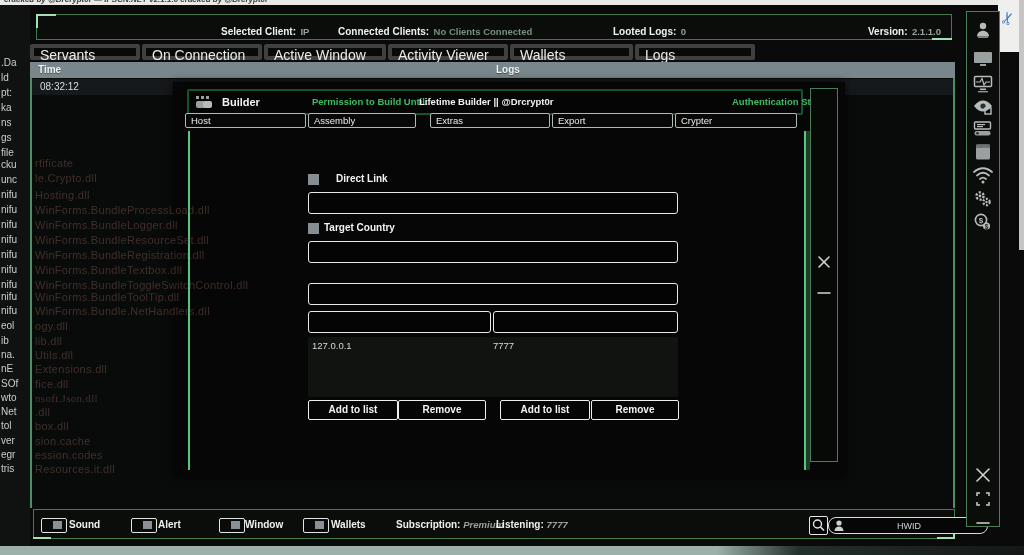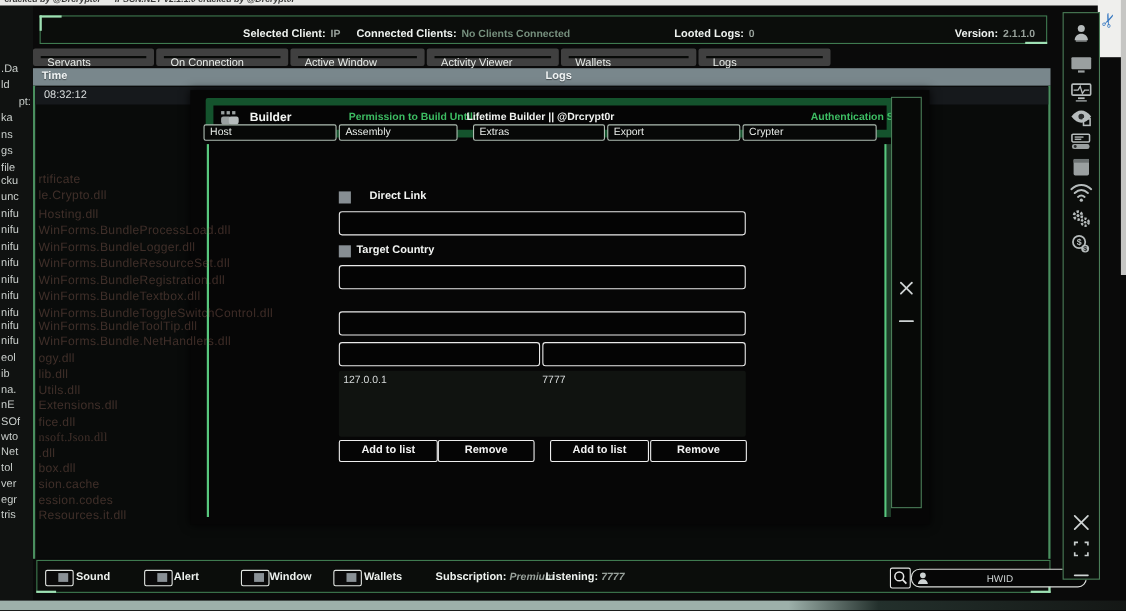--- a/index.html
+++ b/index.html
@@ -19,34 +19,34 @@
   #white-corner{left:998px;top:0;width:26px;height:52px;background:#efefed;z-index:4;}
   #right-scroll{left:1019px;top:0;width:5px;height:250px;background:#c6c6c4;z-index:4;}
   #bottom-band{left:0;top:546px;width:1024px;height:9px;z-index:3;
     background:linear-gradient(90deg,#9db0aa 0%,#9db0aa 70%,#23302c 78%,#141715 100%);}
   
   .greenbar{background:#0b0d0b;border:1px solid #3f7a50;}
   .accent{position:absolute;background:#9fe0b4;}
   .lbl{font-weight:bold;color:#eef2ef;font-size:10px;}
   .val{font-weight:bold;color:#98a19b;font-size:9.5px;}
   .val-green{font-weight:bold;color:#76907e;font-size:9.5px;}
-  .tab{position:absolute;top:44px;height:16px;background:#080a08;border:7px solid #404040;
-       border-radius:2px;color:#e9ede9;font-size:10px;line-height:14px;padding-left:6px;z-index:10;box-sizing:border-box;}
+  .tab{position:absolute;top:44px;height:16px;background:#080a08;border:4px solid #404040;
+       border-radius:2px;color:#e9ede9;font-size:14px;line-height:14px;padding-left:6px;z-index:10;box-sizing:border-box;}
   #table-header{left:30px;top:62px;width:925px;height:16px;background:#79878c;z-index:10;}
   #table-header span{position:absolute;top:2px;font-size:10px;font-weight:bold;color:#f0f4f4;
                      text-shadow:0 1px 1px rgba(0,0,0,.45);}
   #log-panel{left:30px;top:78px;width:925px;height:430px;background:#090b0a;
              border-left:2px solid #4a8f5f;border-right:2px solid #4a8f5f;z-index:10;}
   #log-row-1{position:absolute;left:0;top:1px;width:100%;height:16px;background:#16191c;}
   #log-row-1 span{position:absolute;left:8px;top:2px;font-size:10px;color:#d9dddd;}
   
   #dialog{left:173px;top:82px;width:672px;height:395px;background:#060606;z-index:30;
           box-shadow:0 0 8px rgba(0,0,0,.85);}
   #dlg-header{position:absolute;left:14px;top:7px;width:612px;height:22px;background:#050505;
-              border:7px solid #14532d;border-radius:2px;}
+              border:2px solid #14532d;border-radius:2px;}
   #dlg-header .t{position:absolute;top:5px;white-space:nowrap;}
   .green-text{color:#3dbd63;font-weight:bold;font-size:9.5px;}
   .white-text{color:#f2f4f2;font-weight:bold;font-size:9.5px;}
   .dlg-tab{position:absolute;top:31px;height:15px;background:#070807;border:1px solid #aebdb2;
            border-radius:2px;color:#e9ede9;font-size:9.5px;line-height:13px;padding-left:5px;box-sizing:border-box;}
   #dlg-content{position:absolute;left:15px;top:49px;width:614px;height:339px;background:transparent;
                border-left:2px solid #58c77e;border-right:2px solid #58c77e;box-shadow:4px 0 0 #1e3c28;}
   .dcb{position:absolute;width:11px;height:11px;background:#878e93;}
   .dcb-label{position:absolute;font-size:10px;font-weight:bold;color:#f2f4f2;white-space:nowrap;}
   .inp{position:absolute;background:#040404;border:1px solid #e9e9e9;border-radius:3px;
@@ -80,21 +80,21 @@
 <body>
 
 <div id="stage">
 
   <div class="abs" id="title-strip">
     <span>cracked by @Drcrypt0r  —  IPSCN.NET v2.1.1.0 cracked by @Drcrypt0r</span>
   </div>
   <div class="abs" id="left-underlay">
       <span class="frag" style="left: 1px; top: 52px;">.Da</span>
       <span class="frag" style="left: 1px; top: 67px;">ld</span>
-      <span class="frag" style="left: 17px; top: 82px; text-align: right;">pt:</span>
+      <span class="frag" style="left: 1px; top: 82px; text-align: right;">pt:</span>
       <span class="frag" style="left: 1px; top: 97px;">ka</span>
       <span class="frag" style="left: 1px; top: 112px;">ns</span>
       <span class="frag" style="left: 1px; top: 127px;">gs</span>
       <span class="frag" style="left: 1px; top: 142px;">file</span>
       <span class="frag" style="left: 1px; top: 154px;">cku</span>
       <span class="frag" style="left: 1px; top: 169px;">unc</span>
       <span class="frag" style="left: 1px; top: 184px;">nifu</span>
       <span class="frag" style="left: 1px; top: 199px;">nifu</span>
       <span class="frag" style="left: 1px; top: 214px;">nifu</span>
       <span class="frag" style="left: 1px; top: 229px;">nifu</span>
@@ -121,21 +121,21 @@
   <div class="abs" id="scissors">✂</div>
 
   <div class="abs greenbar" id="top-bar" style="left:36px;top:14px;width:916px;height:26px;">
     <div class="accent" style="left:-1px;top:-1px;width:20px;height:2px;"></div>
     <div class="accent" style="left:-1px;top:-1px;width:2px;height:14px;"></div>
     <div class="accent" style="right:-1px;bottom:-1px;width:20px;height:2px;"></div>
     <div class="abs nowrap" style="left:184px;top:6px;">
       <span class="lbl">Selected Client:</span>
       <span class="val">IP</span>
     </div>
-    <div class="abs nowrap" style="left:287px;top:6px;text-align:right;">
+    <div class="abs nowrap" style="left:301px;top:6px;text-align:right;">
       <span class="lbl">Connected Clients:</span>
       <span class="val-green">No Clients Connected</span>
     </div>
     <div class="abs nowrap" style="left:576px;top:6px;">
       <span class="lbl">Looted Logs:</span>
       <span class="val">0</span>
     </div>
     <div class="abs nowrap" style="left:831px;top:6px;">
       <span class="lbl">Version:</span>
       <span class="val">2.1.1.0</span>

